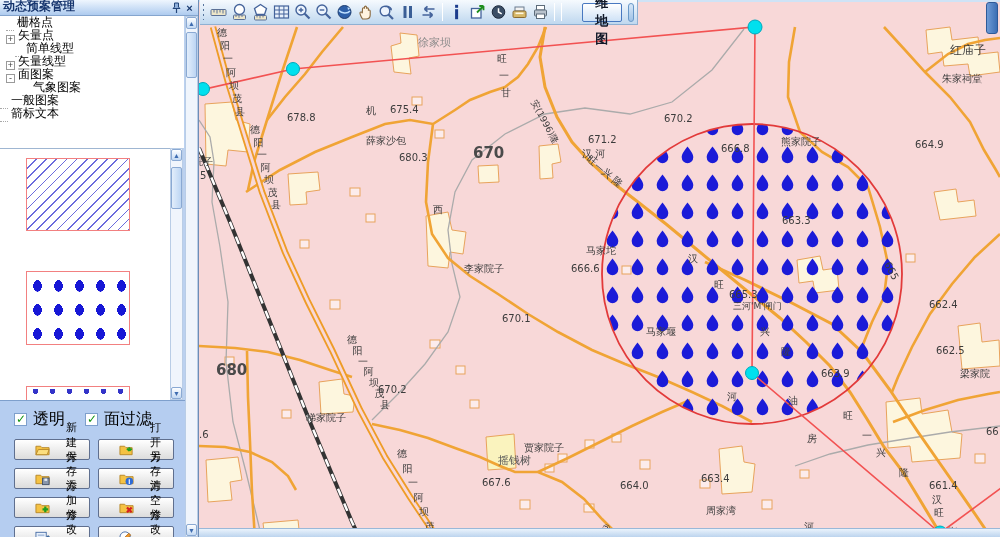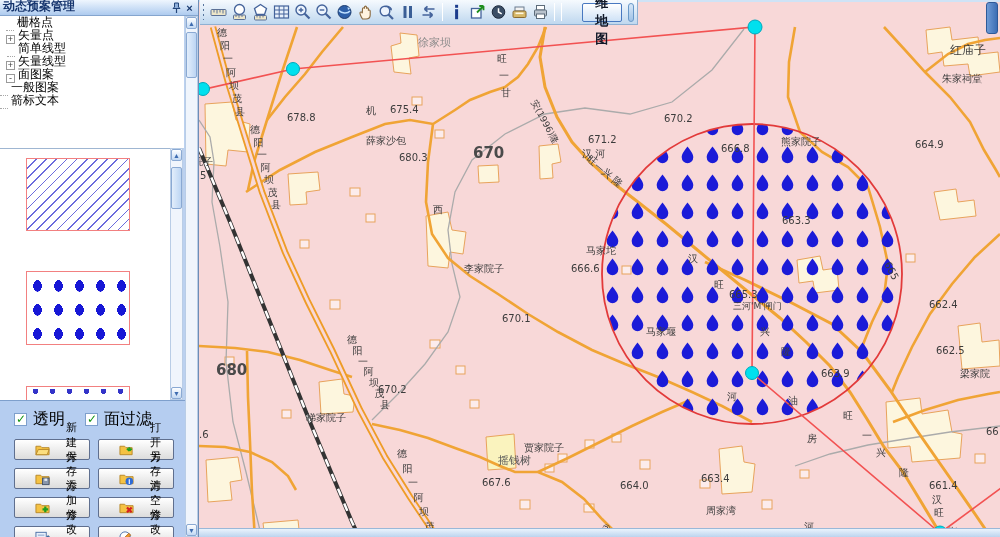--- a/index.html
+++ b/index.html
@@ -102,31 +102,35 @@
 
     <div id="tree">
         <div class="tree-row" style="padding-left: 6px;">
           <span class="tree-stub"></span>
           <span>栅格点</span>
         </div>
         <div class="tree-row" style="padding-left: 6px;">
           <span class="tree-expander">+</span>
           <span>矢量点</span>
         </div>
-        <div class="tree-row" style="padding-left: 7px;">
+        <div class="tree-row" style="padding-left: 15px;">
           <span class="tree-stub"></span>
           <span>简单线型</span>
         </div>
         <div class="tree-row" style="padding-left: 6px;">
           <span class="tree-expander">+</span>
           <span>矢量线型</span>
         </div>
         <div class="tree-row" style="padding-left: 6px;">
           <span class="tree-expander">-</span>
           <span>面图案</span>
+        </div>
+        <div class="tree-row" style="padding-left: 22px;">
+          <span class="tree-stub"></span>
+          <span>气象图案</span>
         </div>
         <div class="tree-row" style="">
           <span class="tree-stub"></span>
           <span>一般图案</span>
         </div>
         <div class="tree-row" style="padding-left: 0;">
           <span class="tree-stub"></span>
           <span>箭标文本</span>
         </div>
       </div>

